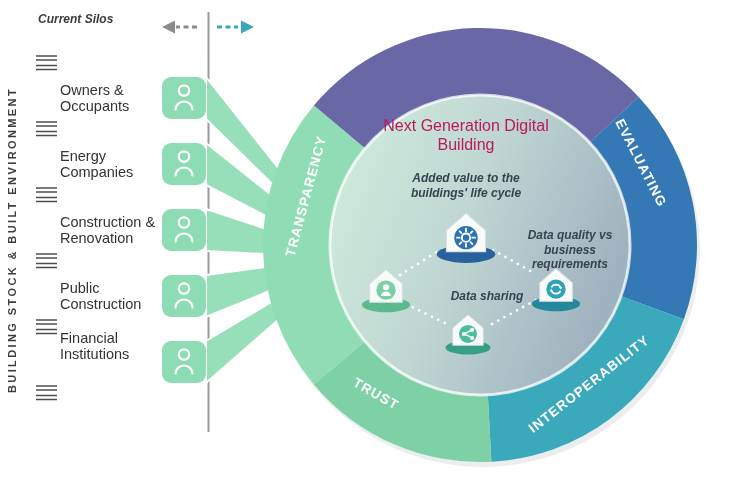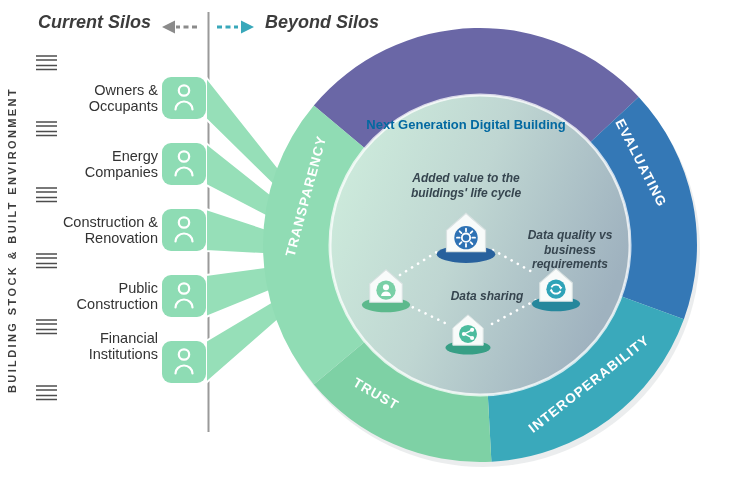--- a/index.html
+++ b/index.html
@@ -1,27 +1,27 @@
 <!DOCTYPE html>
 <html><head>
 <meta charset="utf-8">
 <style>
   html,body{margin:0;padding:0;background:#fff;}
   .stage{position:relative;width:741px;height:486px;background:#fff;overflow:hidden;
          font-family:"Liberation Sans",sans-serif;}
   .art{position:absolute;left:0;top:0;}
-  .silos{position:absolute;font-style:italic;font-weight:600;font-size:18px;color:#3c3c3c;white-space:nowrap;}
+  .silos{position:absolute;font-style:italic;font-weight:600;font-size:12px;color:#3c3c3c;white-space:nowrap;}
   .vlabel{position:absolute;left:-167px;top:232px;width:362px;height:16px;transform:rotate(-90deg);
           text-align:center;font-size:11px;font-weight:600;letter-spacing:2.4px;color:#3d3d3d;white-space:nowrap;}
   .stake{position:absolute;left:60px;width:98px;height:42px;display:flex;align-items:center;justify-content:center;
-         text-align:right;font-size:14.5px;line-height:1.12;color:#333;}
+         text-align:left;font-size:14.5px;line-height:1.12;color:#333;}
   .ringlab{position:absolute;color:#fff;font-weight:bold;font-size:13.5px;letter-spacing:1.1px;white-space:nowrap;
            transform:translate(-50%,-50%) rotate(var(--r));}
   .core-title{position:absolute;left:356px;top:117px;width:220px;text-align:center;
-              font-size:13px;font-weight:bold;color:#0369a1;line-height:1.16;}
+              font-size:16px;font-weight:normal;color:#be185d;line-height:1.16;}
   .note{position:absolute;font-style:italic;font-size:12px;color:#36454f;text-align:center;line-height:1.22;font-weight:bold;}
   .note-added{left:406px;top:171px;width:120px;}
   .note-people{left:314px;top:223px;width:104px;}
   .note-quality{left:514px;top:208px;width:112px;margin-top:20px;}
   .note-sharing{left:432px;top:289px;width:110px;}
 </style>
 </head>
 <body>
 
 <div class="stage">
@@ -162,21 +162,20 @@
         <g fill="#fff">
             <circle cx="-4.2" cy="3" r="2.1"></circle>
             <circle cx="4.2" cy="-1.2" r="2.1"></circle>
             <circle cx="4.2" cy="7.2" r="2.1"></circle>
           </g>
       </g>
     </g>
   </svg>
 
   <div class="silos" style="left:38px;top:12px">Current Silos</div>
-  <div class="silos" style="left:265px;top:12px">Beyond Silos</div>
 
   <div class="vlabel">BUILDING STOCK &amp; BUILT ENVIRONMENT</div>
 
   <div class="stake" style="top:77px">Owners &amp; Occupants</div>
   <div class="stake" style="top:209px">Construction &amp; Renovation</div>
   <div class="stake" style="top:143px">Energy Companies</div>
   <div class="stake" style="top:275px">Public Construction</div>
   <div class="stake" style="top:325px">Financial Institutions</div>
 
   <div class="ringlab" style="left:641px;top:163px;--r:63deg">EVALUATING</div>

